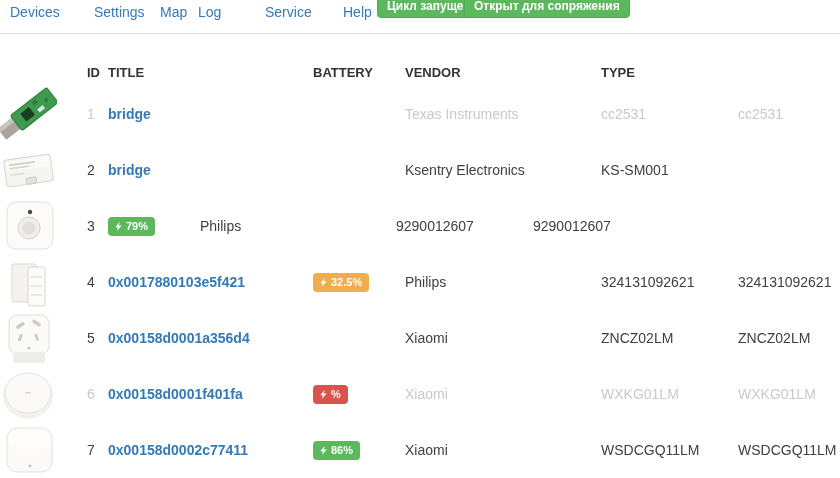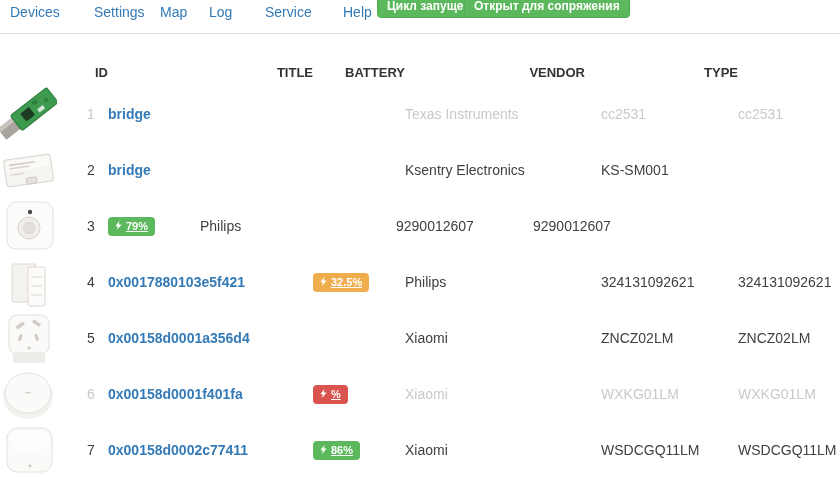--- a/index.html
+++ b/index.html
@@ -3,50 +3,50 @@
 <meta charset="utf-8">
 <style>
   html,body{margin:0;padding:0;background:#fff;}
   .app{position:relative;width:840px;height:478px;overflow:hidden;background:#fff;
        font-family:"Liberation Sans",sans-serif;color:#404040;}
 
   
   .nav{position:absolute;top:0;left:0;width:840px;height:33px;border-bottom:1px solid #ddd;background:#fff;}
   .nav a{position:absolute;top:4px;font-size:14px;text-decoration:none;color:var(--link,#337ab7);cursor:pointer;}
   .nav a.n0{left:10px}.nav a.n1{left:94px}.nav a.n2{left:160px}
-  .nav a.n3{left:209px}.nav a.n4{left:265px}.nav a.n5{left:343px}
+  .nav a.n3{left:198px}.nav a.n4{left:265px}.nav a.n5{left:343px}
 
   .top-badge{position:absolute;top:-6px;box-sizing:border-box;
     background:var(--green,#5cb85c);border:1px solid #4cae4c;border-radius:4px;
     color:#fff;font-size:12px;font-weight:bold;padding:4px 9px;white-space:nowrap;cursor:pointer;}
   .top-badge.b0{left:377px}
   .top-badge.b1{left:464px}
 
   
   .tbl{position:absolute;top:58px;left:0;width:840px;}
   .thead,.trow{display:flex;align-items:center;}
-  .thead{height:28px;font-size:13px;font-weight:bold;color:#333;text-align:right;}
+  .thead{height:28px;font-size:13px;font-weight:bold;color:#333;}
   .trow{height:56px;font-size:14px;}
   .cell{box-sizing:border-box;flex:0 0 auto;overflow:hidden;white-space:nowrap;}
   .c-img{width:87px;height:56px;display:flex;align-items:center;}
   .c-id{width:21px;}
   .c-title{width:205px;}
   .c-batt{width:92px;}
   .c-vendor{width:180px;}
   .c-type{width:137px;margin-left:16px;}
   .c-model{width:118px;}
 
   .devimg{display:block;width:57px;height:56px;}
   .devimg svg{display:block;width:57px;height:56px;}
 
   .devlink{color:var(--link,#337ab7);font-weight:bold;text-decoration:none;cursor:pointer;}
   .muted .c-id,.muted .c-vendor,.muted .c-type,.muted .c-model{color:#c9c9c9;}
 
-  .badge-batt{display:inline-flex;align-items:center;gap:4px;
-    padding:3px 7px 4px 7px;border-radius:4px;color:#fff;font-size:11px;font-weight:bold;line-height:12px;text-decoration:underline;}
+  .badge-batt{display:inline-flex;align-items:flex-end;gap:4px;
+    padding:3px 7px 4px 7px;border-radius:4px;color:#fff;font-size:11px;font-weight:bold;line-height:12px;}
   .batt-green{background:var(--green,#5cb85c);}
   .batt-orange{background:var(--orange,#f0ad4e);}
   .batt-red{background:var(--red,#d9534f);}
   .bolt{width:7px;height:11px;}
 </style>
 </head>
 <body>
 
 <div class="app" style="--link: #337ab7; --green: #5cb85c; --orange: #f0ad4e; --red: #d9534f;">
 

